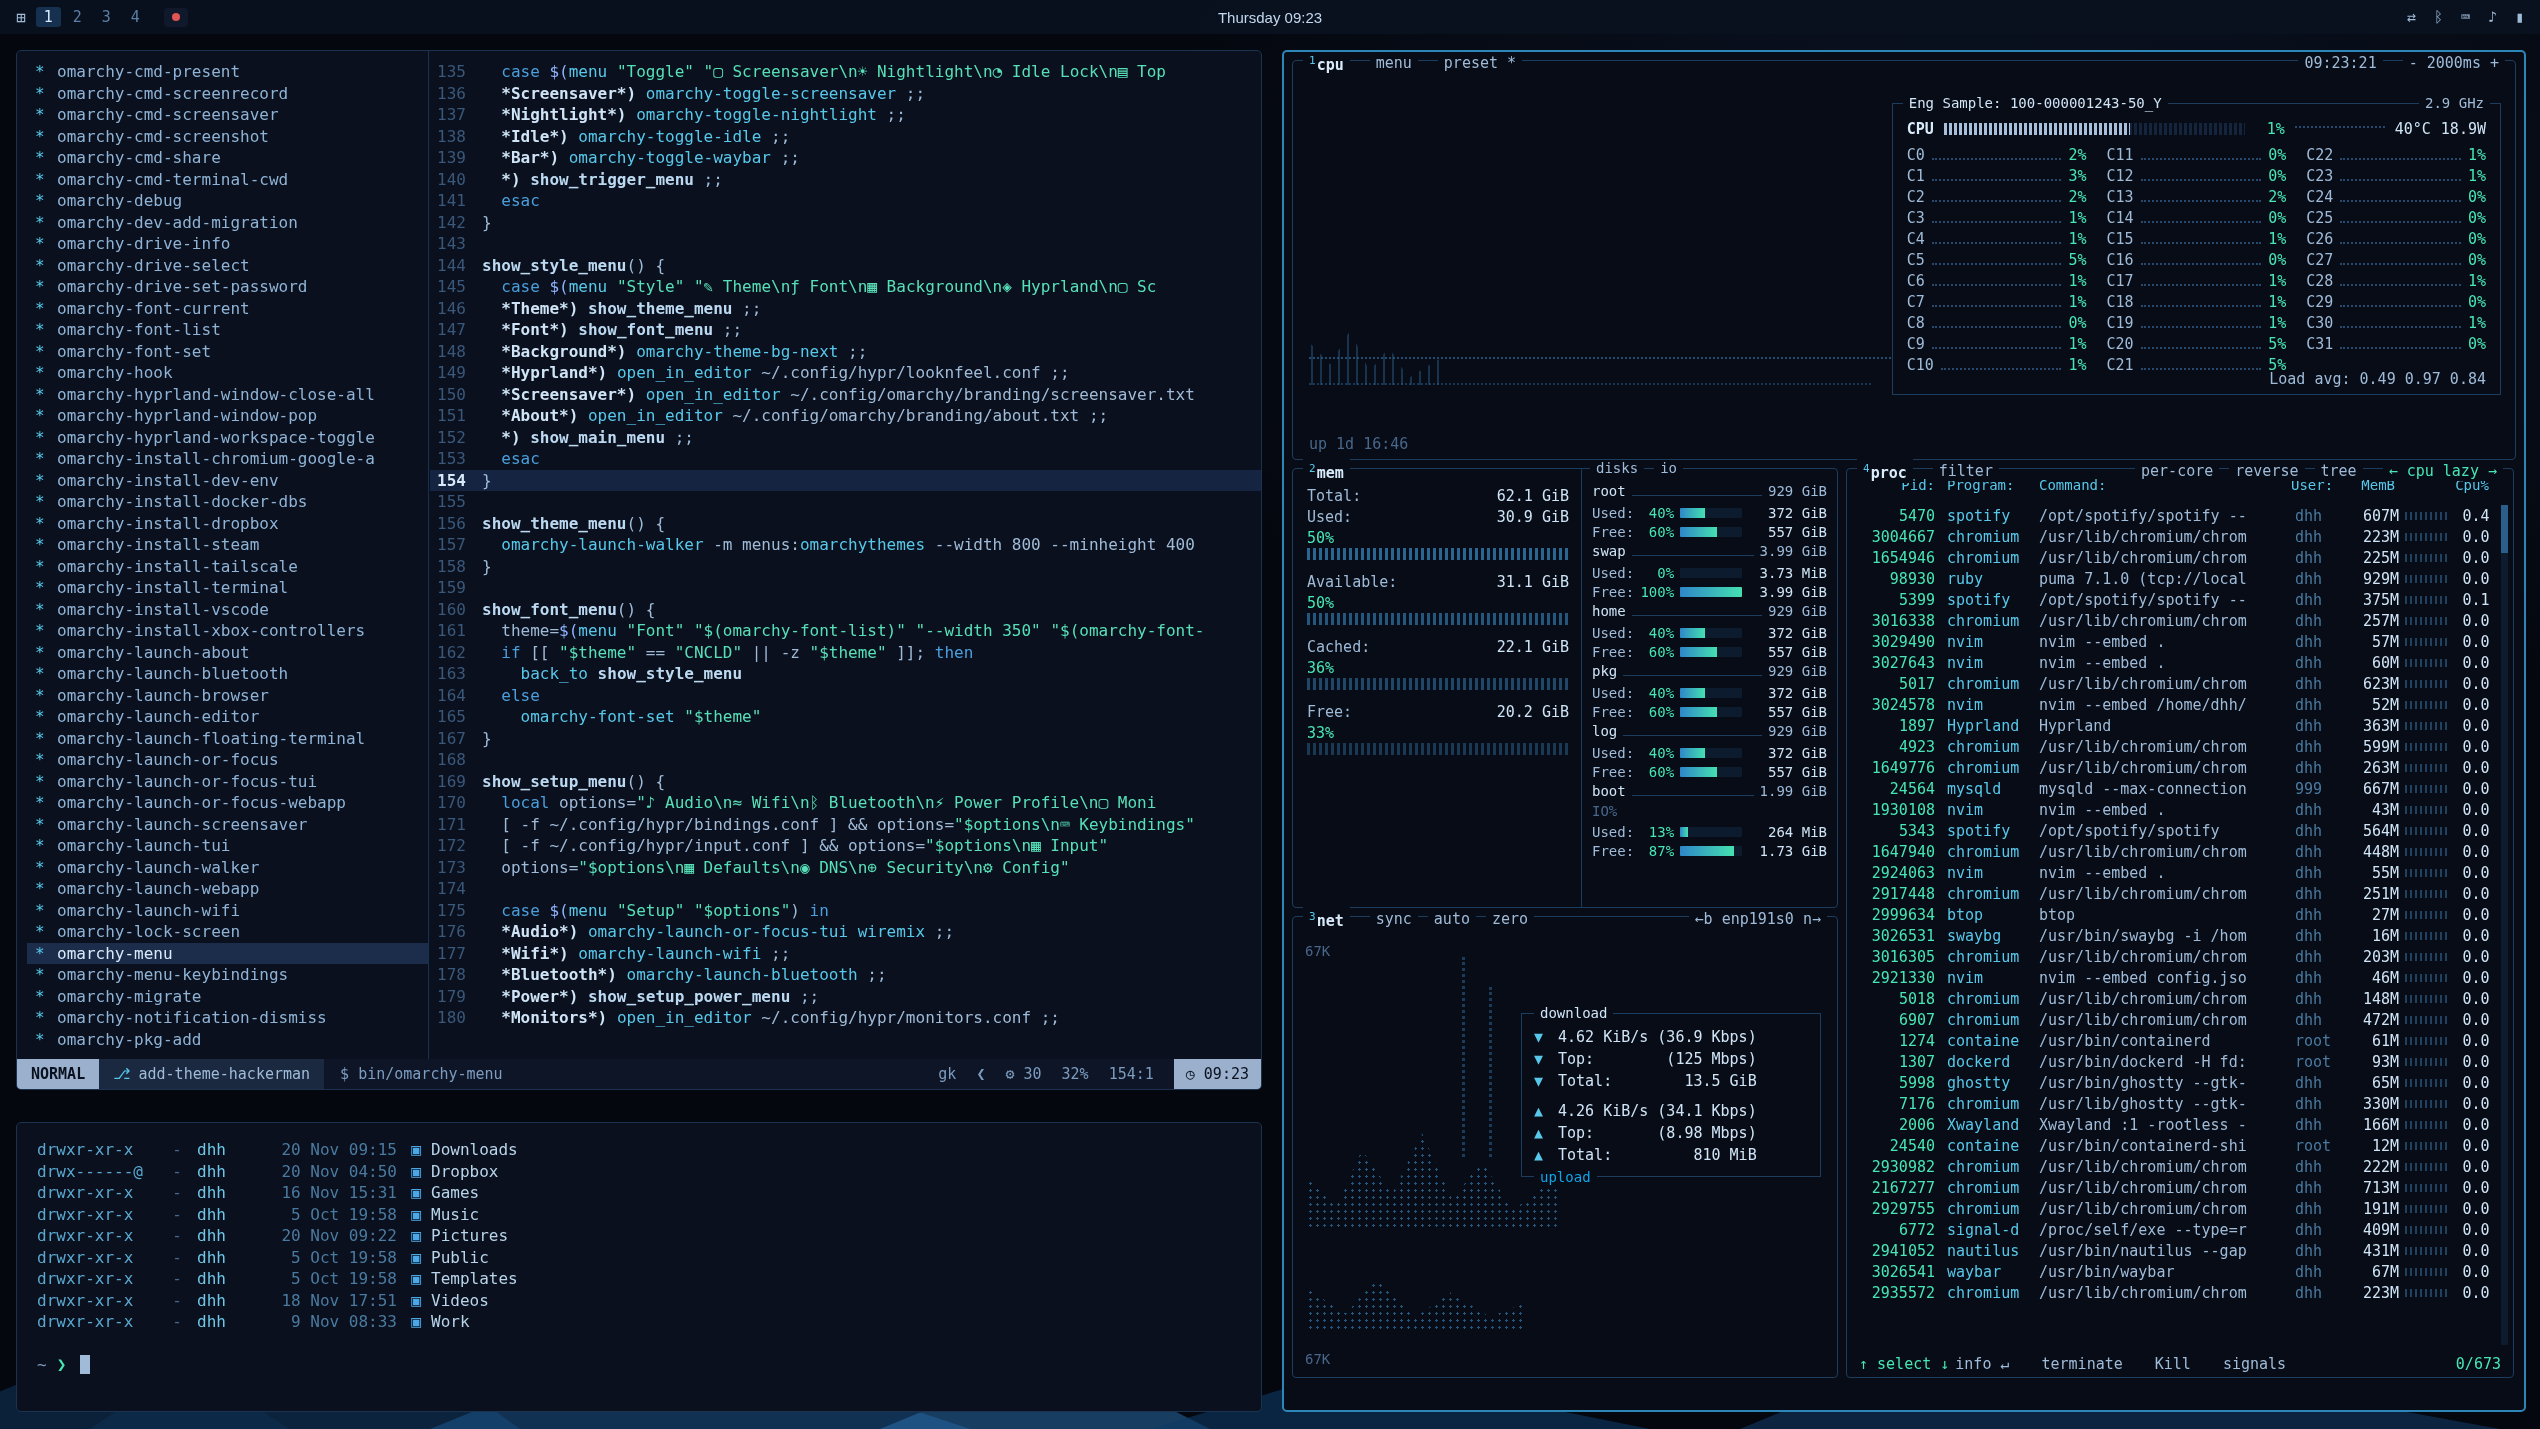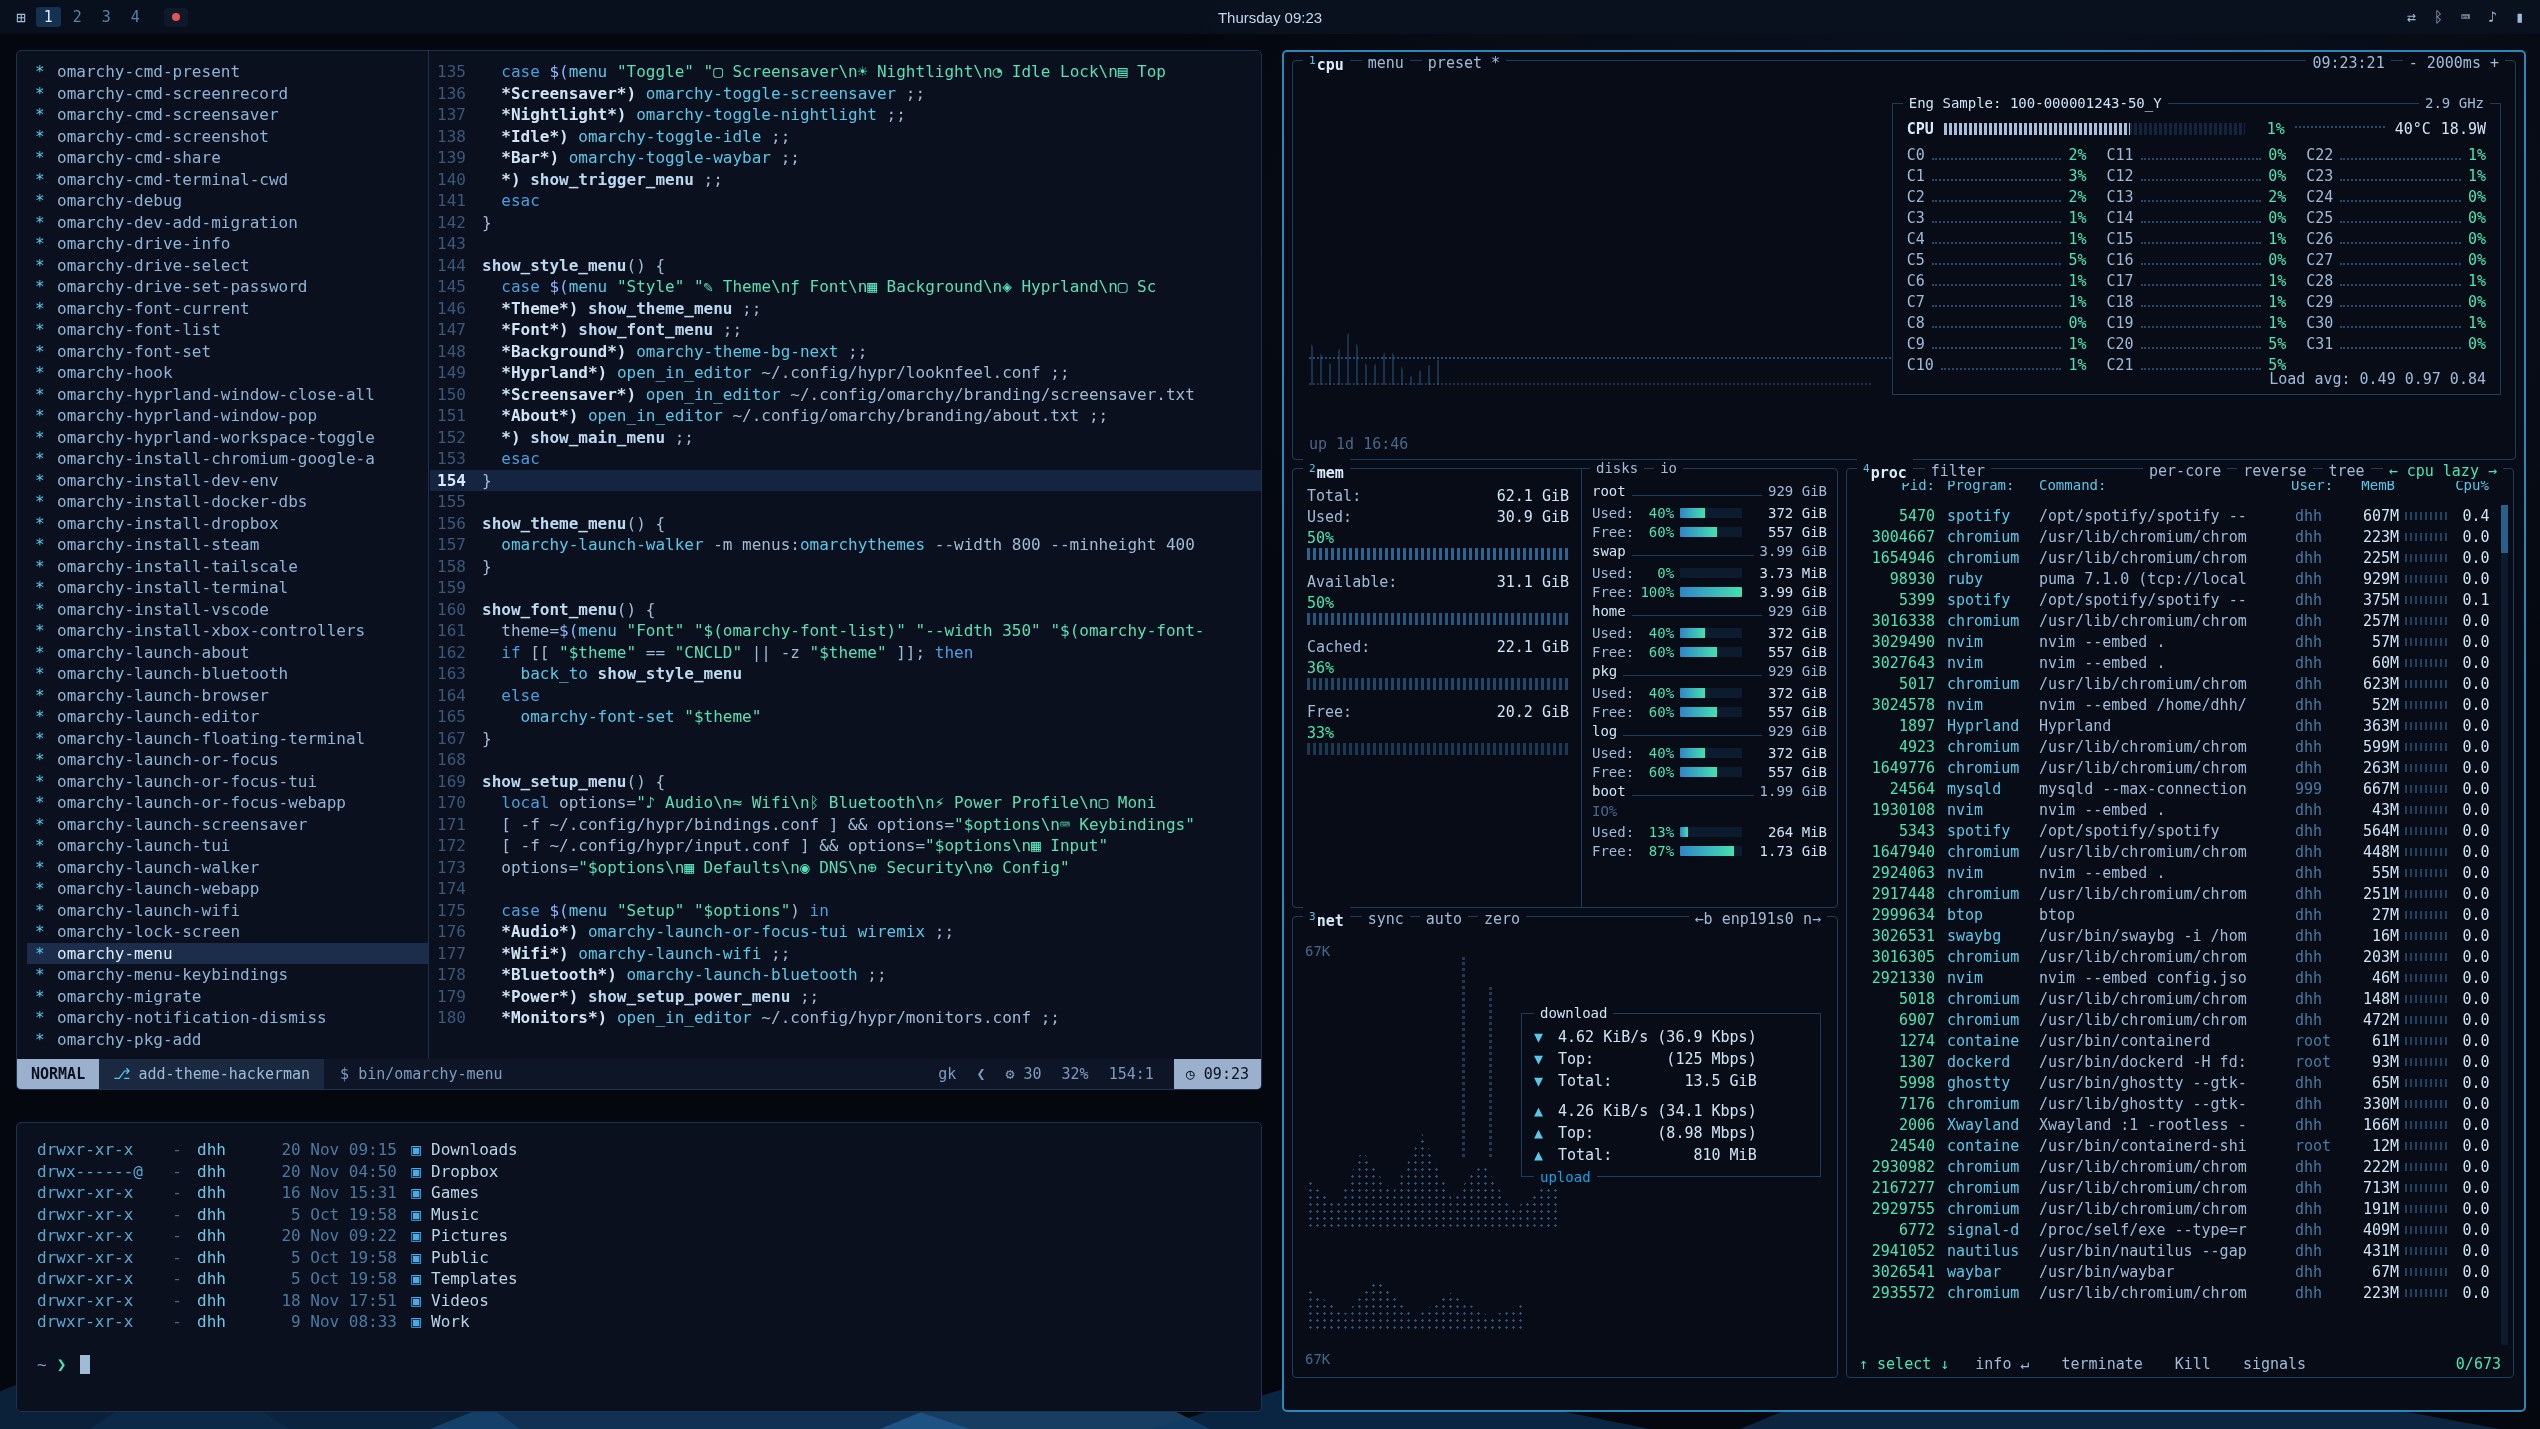--- a/index.html
+++ b/index.html
@@ -69,21 +69,21 @@
   .ls-prompt{margin-top:21px;display:flex;align-items:center;gap:10px}
   .ppath{color:#7d9cc0}
   .psym{color:#47e6b4}
   .cursor{width:10px;height:19px;background:#9fbbd8;margin-left:4px}
   
   .panel{position:absolute;border:1px solid #1c3d5d;border-radius:4px}
   .p-cpu{left:8px;right:8px;top:8px;height:400px}
   .p-md{left:8px;top:416px;width:546px;height:440px}
   .p-net{left:8px;top:864px;width:546px;height:462px}
   .p-proc{left:562px;top:416px;width:668px;height:910px}
-  .ptitle{position:absolute;top:-10px;left:10px;right:10px;display:flex;gap:12px;align-items:center;font-size:15px;line-height:19px}
+  .ptitle{position:absolute;top:-10px;left:10px;right:10px;display:flex;gap:20px;align-items:center;font-size:15px;line-height:19px}
   .chip{background:#070c17;padding:0 6px;color:#9fbbd8}
   .chip b{color:#d9eafa}
   .chip sup{color:#57c8ea;font-size:11px;margin-right:1px}
   .pfill{flex:1}
   .ptime{background:#070c17;padding:0 6px;color:#9fbbd8}
   
   .trace{position:absolute;border-top:2px dotted #2a5a85;opacity:.8}
   .tr1{left:16px;right:16px;top:296px}
   .tr2{left:16px;width:46%;top:322px;opacity:.55}
   .spikes{position:absolute;left:18px;top:256px;width:130px;height:68px;background:repeating-linear-gradient(90deg,#2a5a85 0 2px,rgba(0,0,0,0) 2px 9px);opacity:.5;clip-path:polygon(0 100%,0 40%,15% 70%,30% 20%,45% 80%,60% 45%,75% 90%,100% 60%,100% 100%)}
@@ -151,21 +151,21 @@
   .c-prog{width:100px;padding-left:12px;color:#57c8ea;flex:none;overflow:hidden;white-space:pre}
   .c-cmd{flex:1;overflow:hidden;white-space:pre;color:#9fbbd8;padding-left:4px}
   .c-user{width:50px;color:#4a7aa0;flex:none}
   .c-mem{width:54px;text-align:right;color:#cfe4f6;flex:none}
   .c-meter{width:56px;flex:none;padding:0 6px}
   .c-meter i{display:block;height:8px;background:repeating-linear-gradient(90deg,#20415f 0 2px,rgba(0,0,0,0) 2px 5px)}
   .c-cpu{width:42px;text-align:center;color:#cfe4f6;flex:none}
   .prochead .c-pid,.prochead .c-prog,.prochead .c-cmd,.prochead .c-user,.prochead .c-mem,.prochead .c-cpu{color:#57c8ea}
   .pscroll{position:absolute;right:5px;top:36px;bottom:32px;width:7px;background:#0d1b2e}
   .pthumb{position:absolute;top:0;left:0;right:0;height:48px;background:#2a5f8c}
-  .procfoot{position:absolute;left:12px;right:12px;bottom:4px;display:flex;gap:20px;align-items:center;color:#9fbbd8;font-size:15px}
+  .procfoot{position:absolute;left:12px;right:12px;bottom:4px;display:flex;align-items:center;color:#9fbbd8;font-size:15px}
   .pf-count{margin-left:auto;color:#47e6b4}
   .pf-sel{color:#47e6b4}
 </style>
 </head>
 <body>
 
 <div class="wp">
   <div class="wp-tri t1"></div>
   <div class="wp-tri t2"></div>
   <div class="wp-tri t3"></div>

